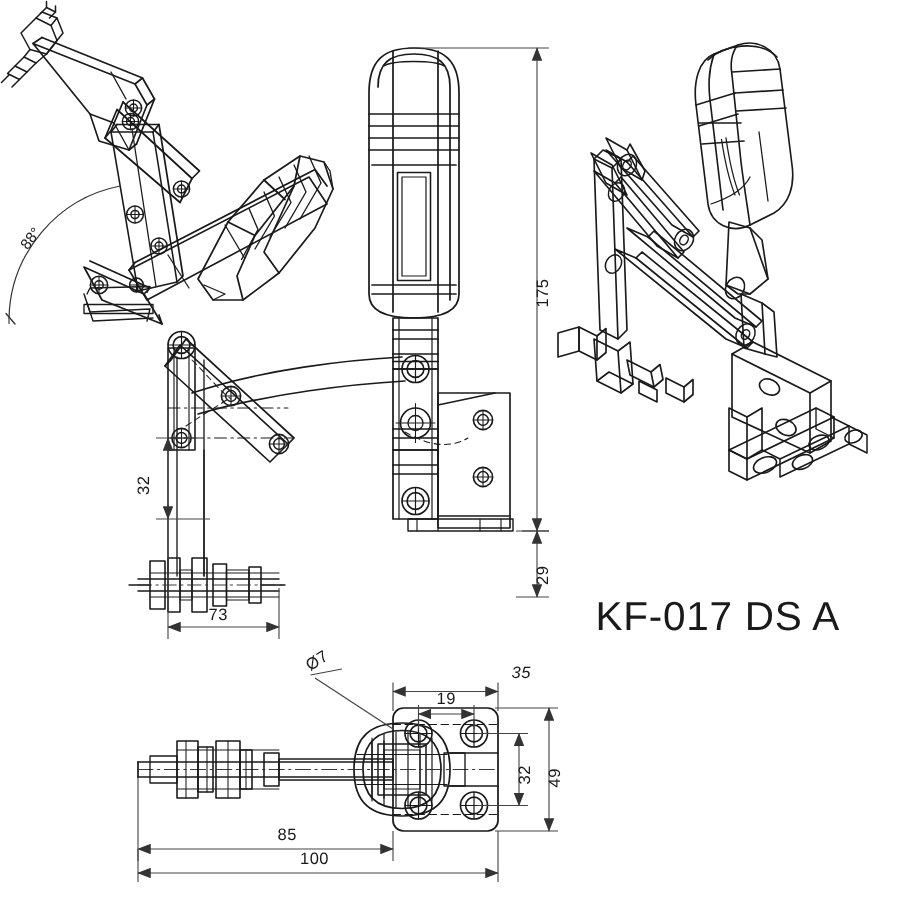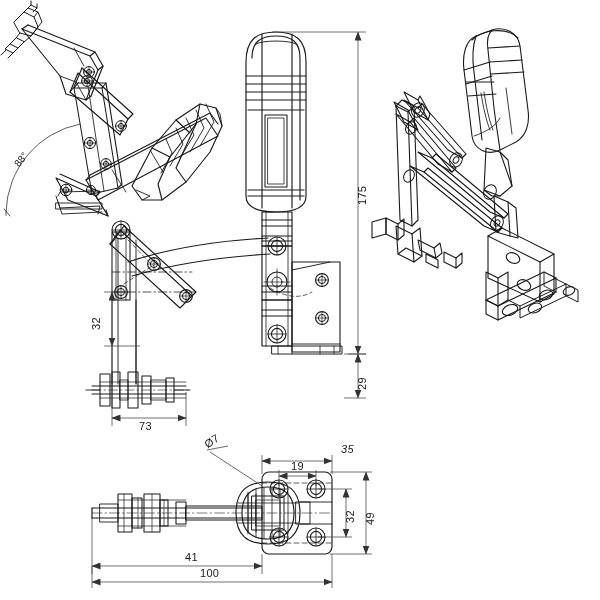--- a/index.html
+++ b/index.html
@@ -420,32 +420,33 @@
     <line x1="6" y1="212" x2="6" y2="216" stroke-width="0.8"></line>
   </g>
 </svg>
 
 <div class="lbl dim rot90" style="left:356px;top:205px;">175</div>
 
 <div class="lbl dim rot90" style="left:356px;top:390px;">29</div>
 
 <div class="lbl dim rot90" style="left:90px;top:330px;">32</div>
 
-<div class="lbl dim" style="left:139px;top:404px;margin-top:16px;">73</div>
+<div class="lbl dim" style="left:139px;top:404px;">73</div>
 
 <div class="lbl dim" style="left:341px;top:443px;font-style:italic;">35</div>
 
 <div class="lbl dim" style="left:291px;top:460px;text-align:right;">19</div>
 
 <div class="lbl dim rot90" style="left:344px;top:523px;">32</div>
 
 <div class="lbl dim rot90" style="left:364px;top:525px;">49</div>
 
-<div class="lbl dim" style="left:185px;top:551px;">41</div>
+<div class="lbl dim" style="left:185px;top:551px;">85</div>
 
 <div class="lbl dim" style="left:200px;top:567px;">100</div>
 
 <div class="lbl dim" style="left:202px;top:440px;transform:rotate(-33deg);transform-origin:left top;">Ø7</div>
 
 <div class="lbl angle" style="left:12px;top:162px;transform:rotate(-52deg);transform-origin:left top;">88°</div>
 
+<div class="lbl partno" style="left:397px;top:396px;">KF-017 DS A</div>
 
 </div>
 
 </body></html>

